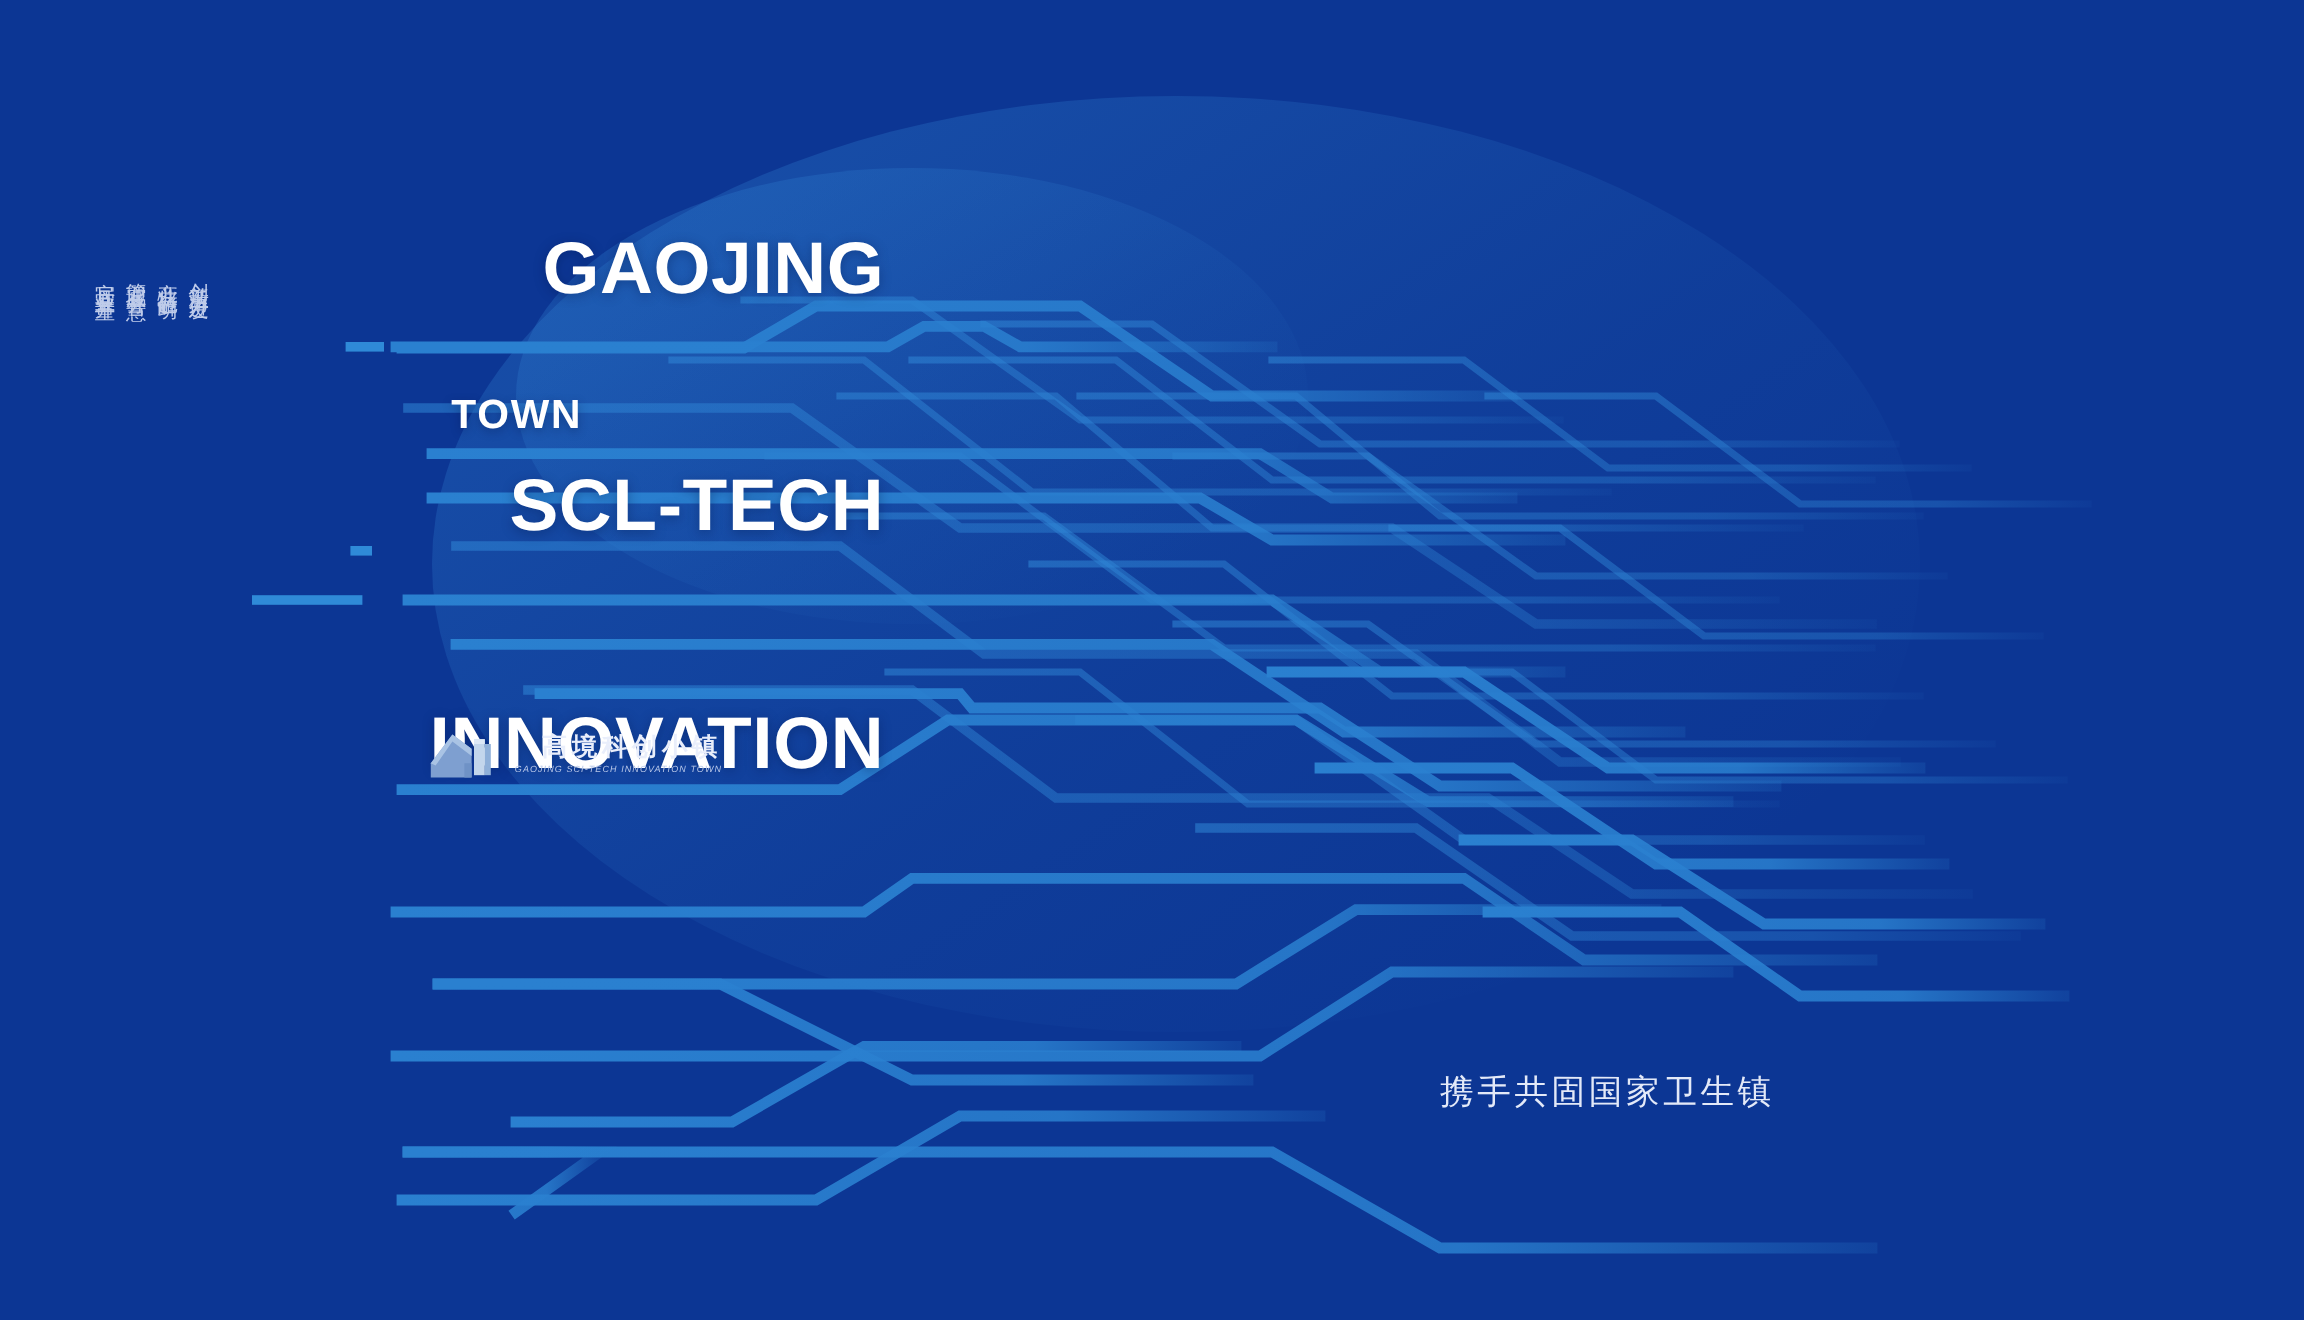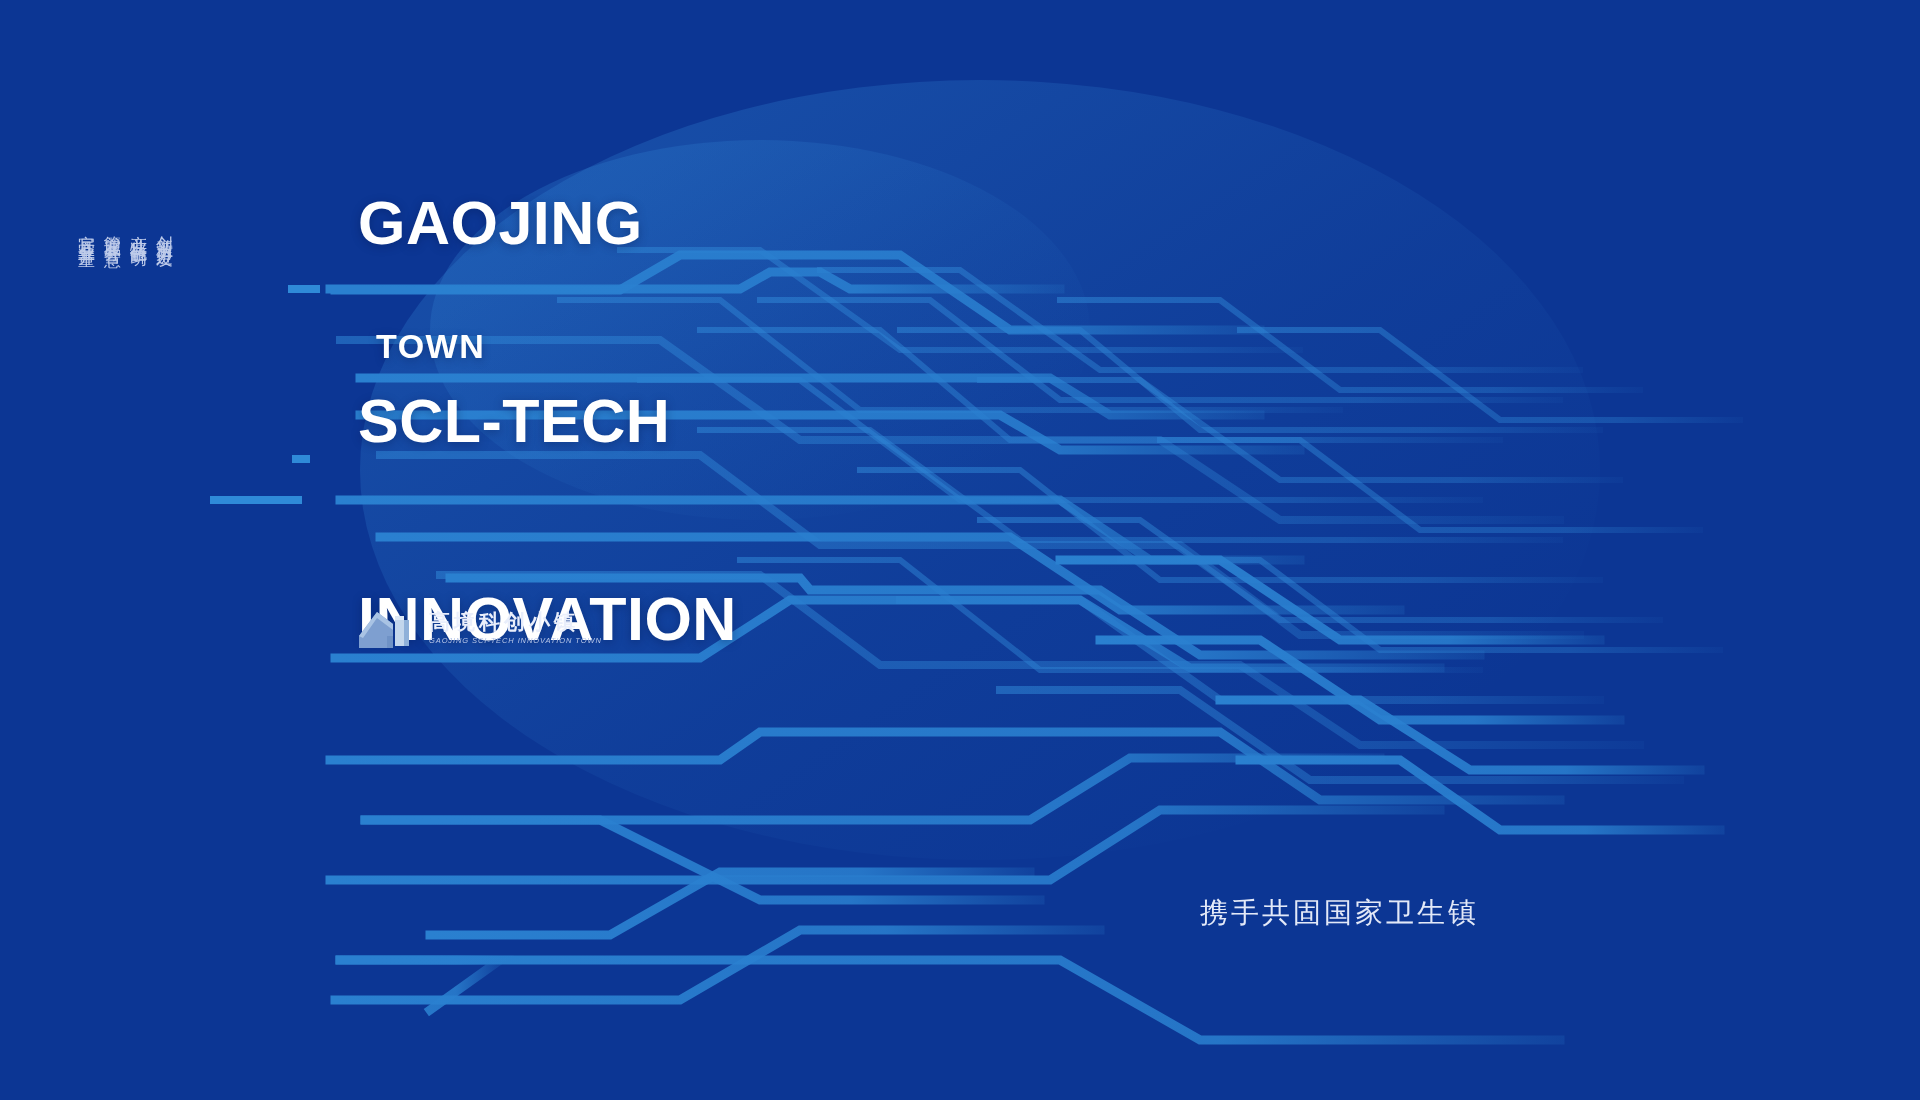--- a/index.html
+++ b/index.html
@@ -9,20 +9,21 @@
   }
   body {
     font-family: "Liberation Sans", sans-serif;
   }
   #poster {
     position: relative;
     width: 1920px;
     height: 1100px;
     background: #b91c1c;
     overflow: hidden;
+    text-align: right;
   }
   
   #circuit {
     position: absolute;
     left: 0; top: 0;
     width: 1920px;
     height: 1100px;
     display: block;
   }
   
@@ -100,21 +101,21 @@
   #bslogan {
     position: absolute;
     left: 1200px;
     top: 894px;
     color: #e3e9f8;
     font-size: 28px;
     line-height: 37px;
     letter-spacing: 3px;
     font-family: "DejaVu Sans", "Liberation Sans", sans-serif;
   }
-  #bslogan .bline { display: block; white-space: nowrap; }
+  #bslogan .bline { display: block; white-space: nowrap; font-family: Liberation Mono, monospace; }
 </style>
 </head>
 <body>
 
 <div id="poster">
 
   <svg id="circuit" viewBox="0 0 1920 1100" preserveAspectRatio="none" aria-hidden="true">
     <defs>
       <linearGradient id="fadeR" x1="0" y1="0" x2="1" y2="0">
         <stop offset="0" stop-color="#2a80d0" stop-opacity="1"></stop>

